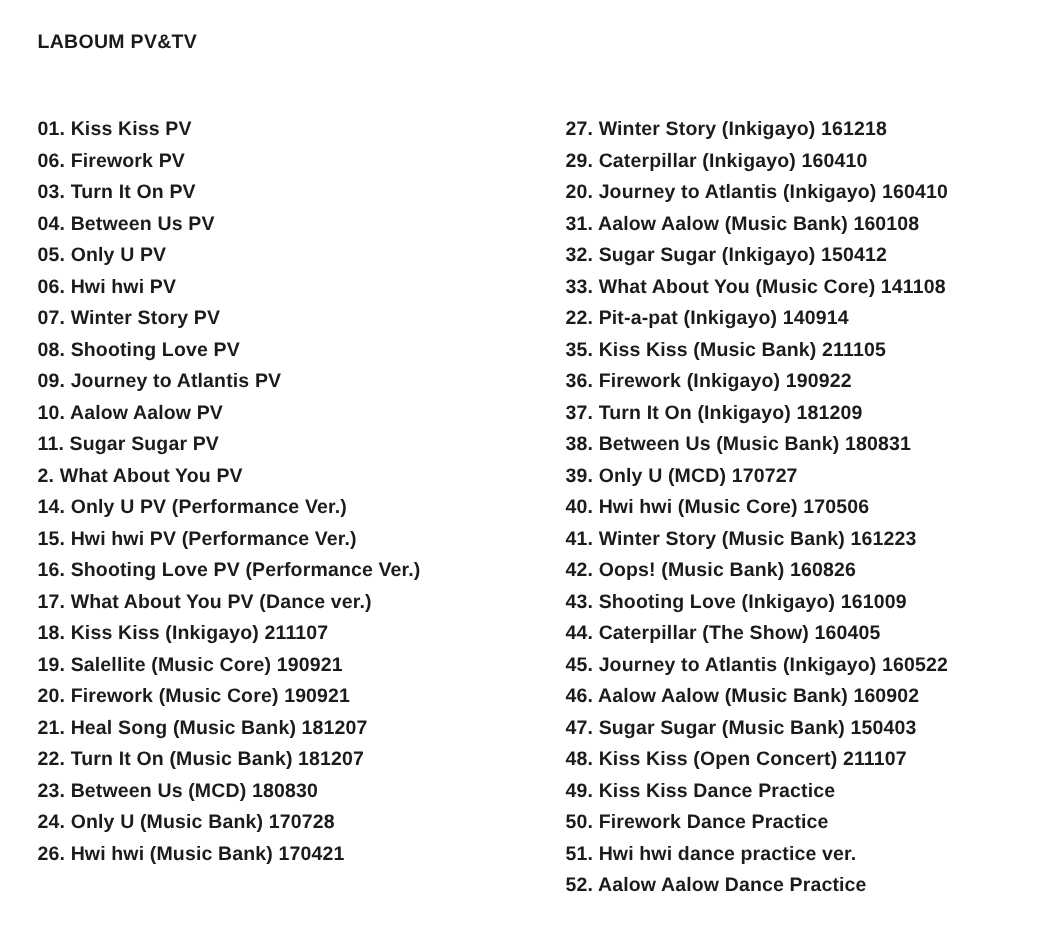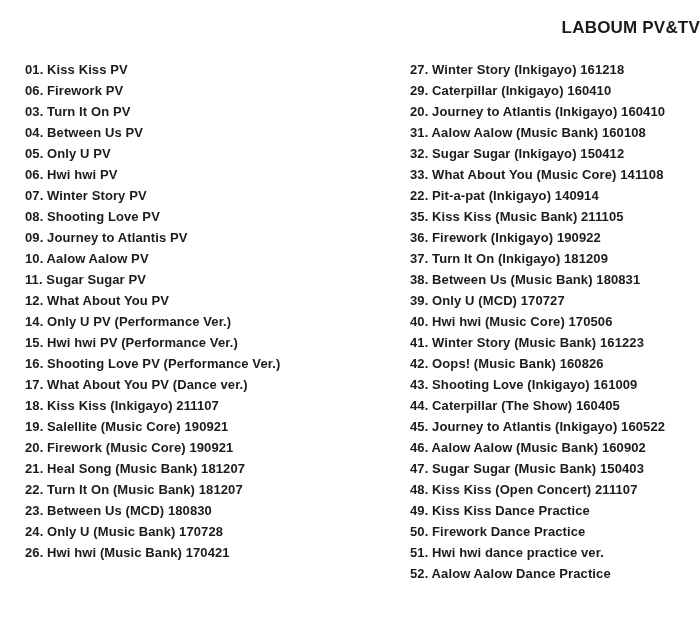--- a/index.html
+++ b/index.html
@@ -14,31 +14,29 @@
     font-family: "Liberation Sans", sans-serif;
     color: #1b1b1b;
   }
   .page {
     padding: 20px 0 0 25px;
     box-sizing: border-box;
     width: 700px;
     height: 621px;
   }
   .title {
-    font-size: 17px;
+    font-size: 13px;
     font-weight: 700;
     line-height: 15px;
     margin: 0;
     letter-spacing: 0.2px;
-    text-align: right;
   }
   .columns {
     display: flex;
-    margin-top: 24px;
-    gap: 33px;
+    margin-top: 40px;
   }
   .col-left {
     width: 352px;
     flex: 0 0 352px;
   }
   .col-right {
     flex: 1 1 auto;
   }
   .item {
     font-size: 13px;
@@ -72,21 +70,21 @@
         <div class="item">07. Winter Story PV</div>
 
         <div class="item">08. Shooting Love PV</div>
 
         <div class="item">09. Journey to Atlantis PV</div>
 
         <div class="item">10. Aalow Aalow PV</div>
 
         <div class="item">11. Sugar Sugar PV</div>
 
-        <div class="item">12. What About You PV</div>
+        <div class="item">2. What About You PV</div>
 
 
         <div class="item">14. Only U PV (Performance Ver.)</div>
 
         <div class="item">15. Hwi hwi PV (Performance Ver.)</div>
 
         <div class="item">16. Shooting Love PV (Performance Ver.)</div>
 
         <div class="item">17. What About You PV (Dance ver.)</div>
 

